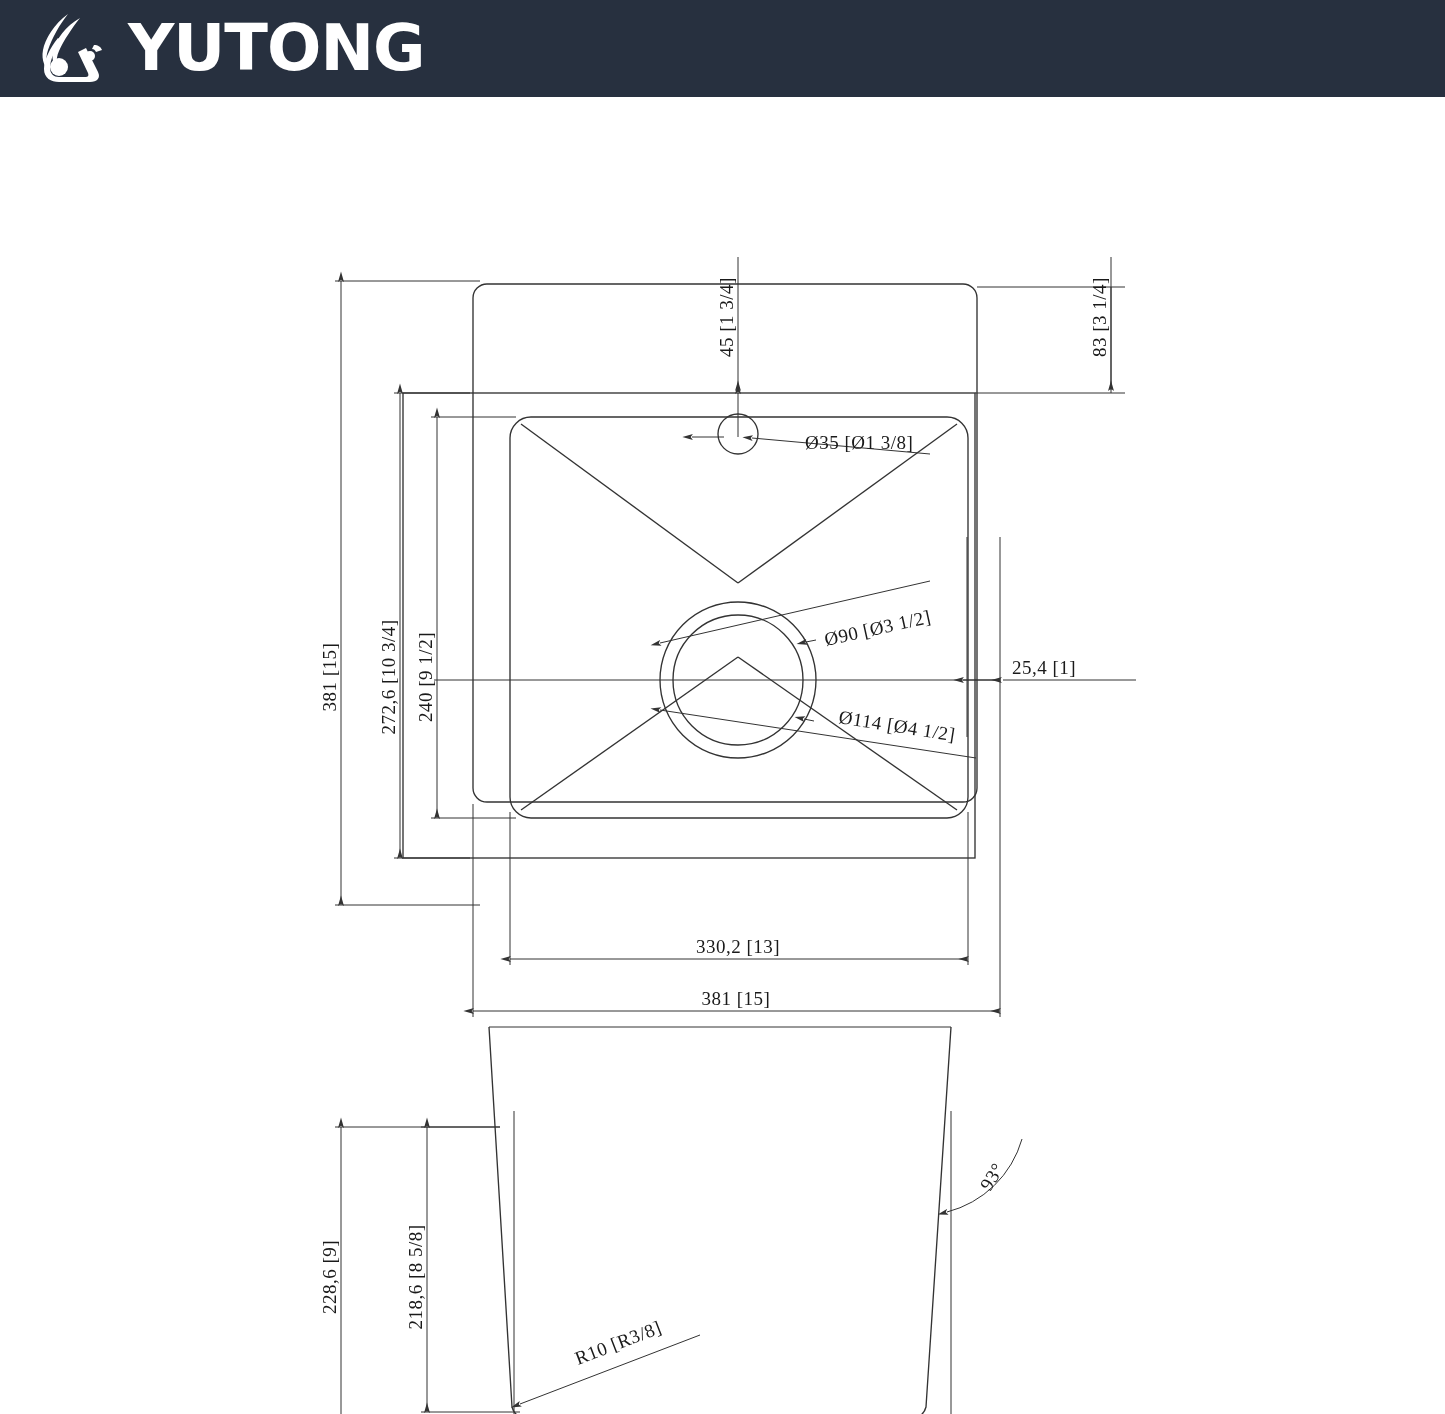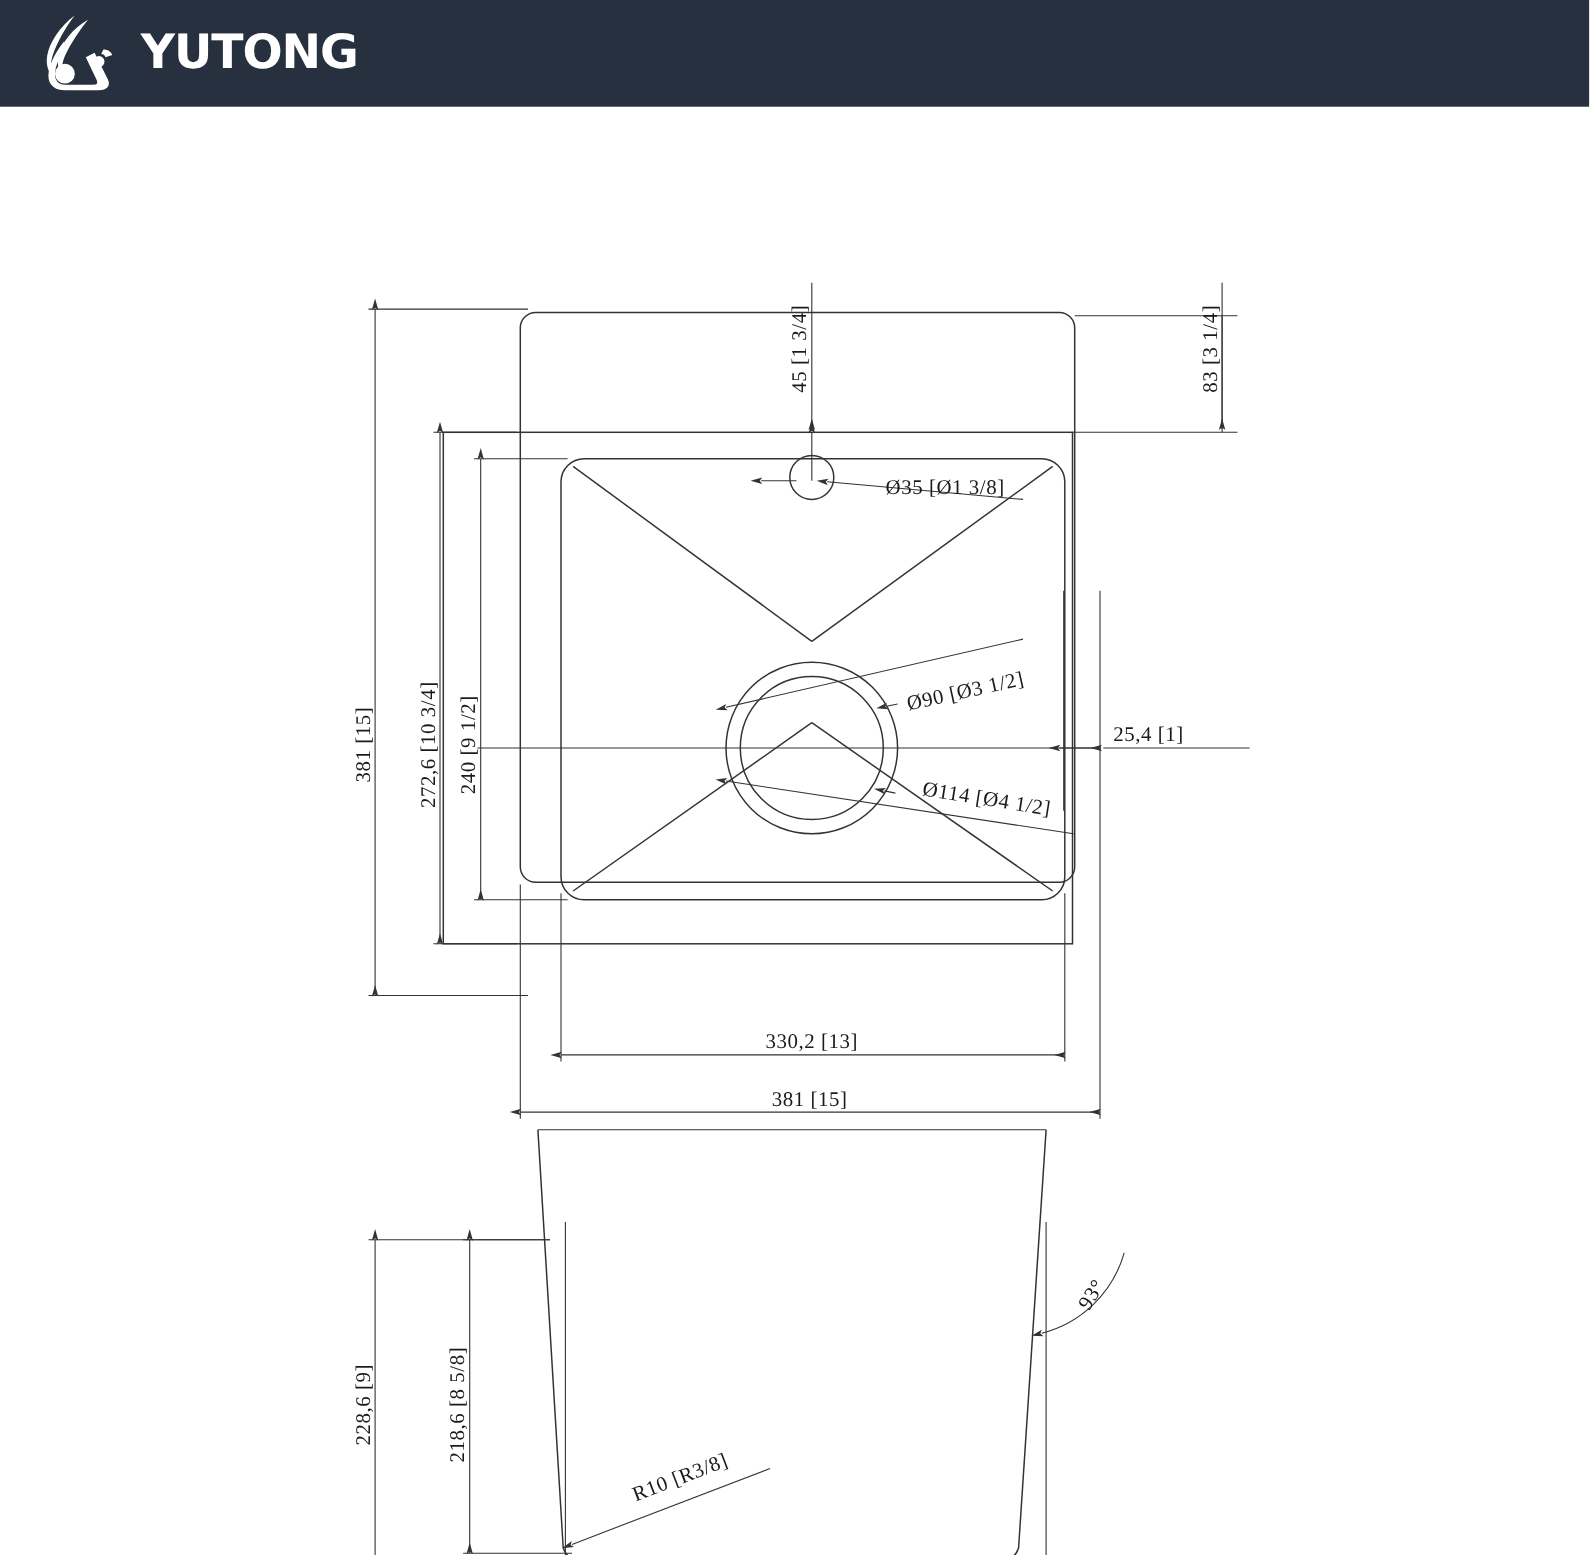--- a/index.html
+++ b/index.html
@@ -34,21 +34,21 @@
   }
   #logo-mark {
     width: 96px;
     height: 72px;
     flex: none;
   }
   #logo-text {
     color: #ffffff;
     font-family: "DejaVu Sans", sans-serif;
     font-weight: bold;
-    font-size: 43px;
+    font-size: 64px;
     letter-spacing: -1px;
     line-height: 63px;
     margin-left: 4px;
     white-space: nowrap;
   }
   
   #drawing {
     position: absolute;
     left: 0; top: 97px;
     width: 1445px;

